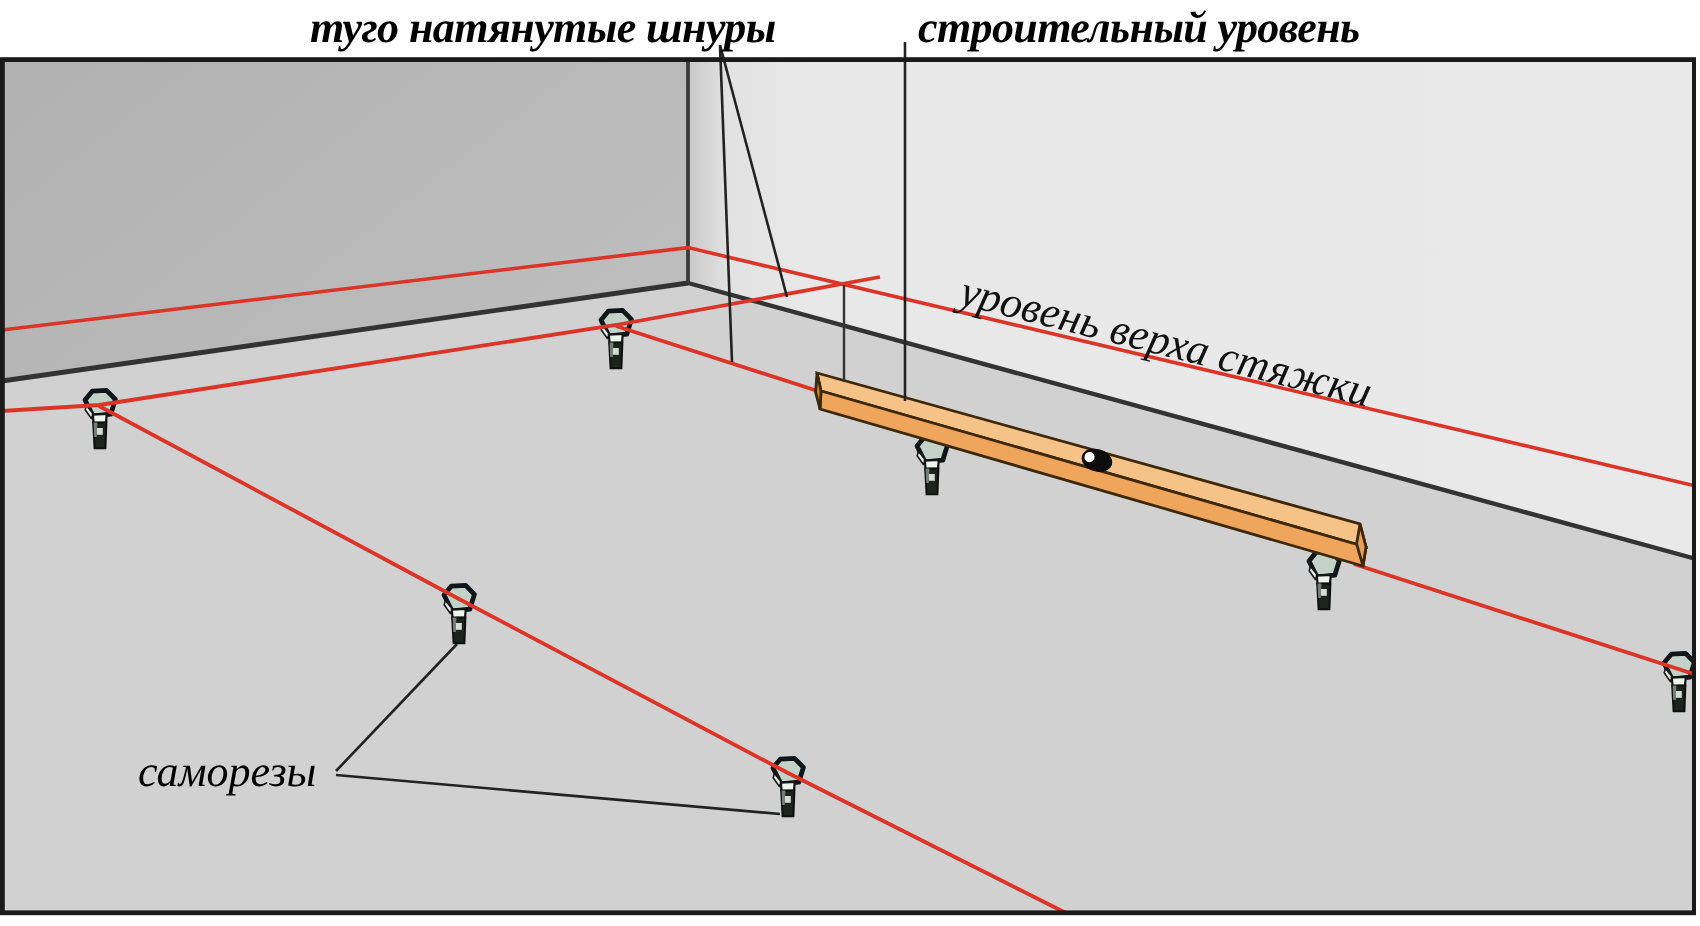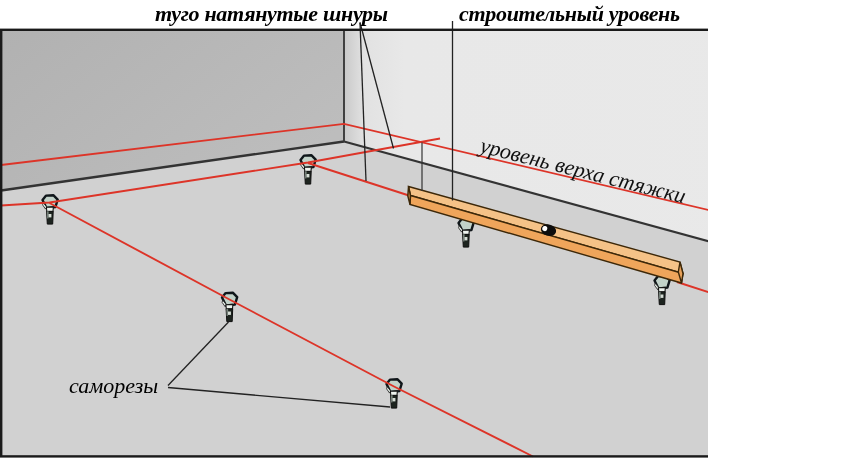--- a/index.html
+++ b/index.html
@@ -1,16 +1,16 @@
 <!DOCTYPE html>
 <html><head>
 <meta charset="utf-8">
 <style>
 html,body{margin:0;padding:0;background:#ffffff;}
-#stage{position:relative;width:708px;height:463px;background:#ffffff;overflow:hidden;}
+#stage{position:relative;width:848px;height:463px;background:#ffffff;overflow:hidden;}
 svg text{font-family:"Liberation Serif", serif;}
 </style>
 </head>
 <body>
 <div id="stage">
 <svg width="850" height="463" viewBox="0 0 850 463">
   <defs>
     <linearGradient id="lw" x1="0" y1="0" x2="1" y2="0.6">
       <stop offset="0" stop-color="#b1b1b1"></stop>
           <stop offset="1" stop-color="#bdbdbd"></stop>

